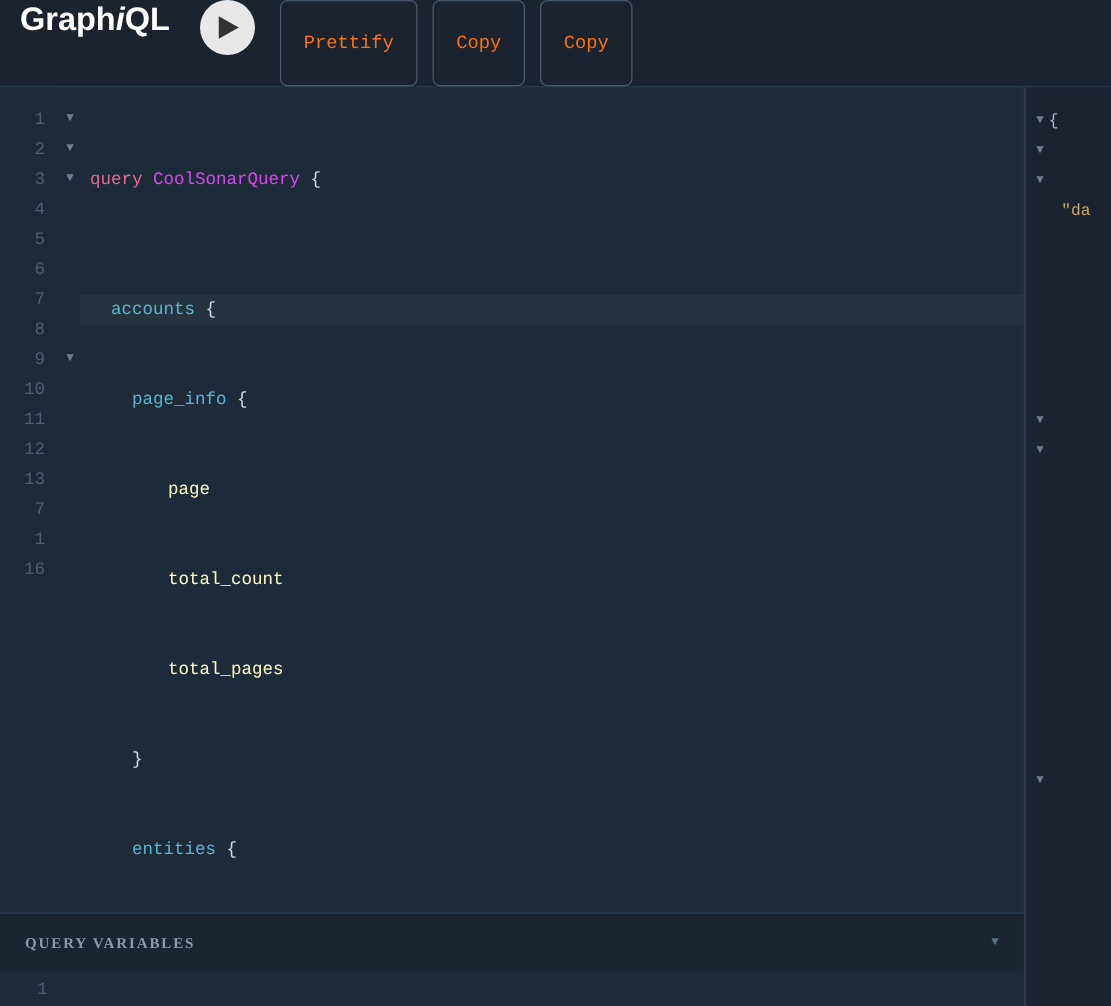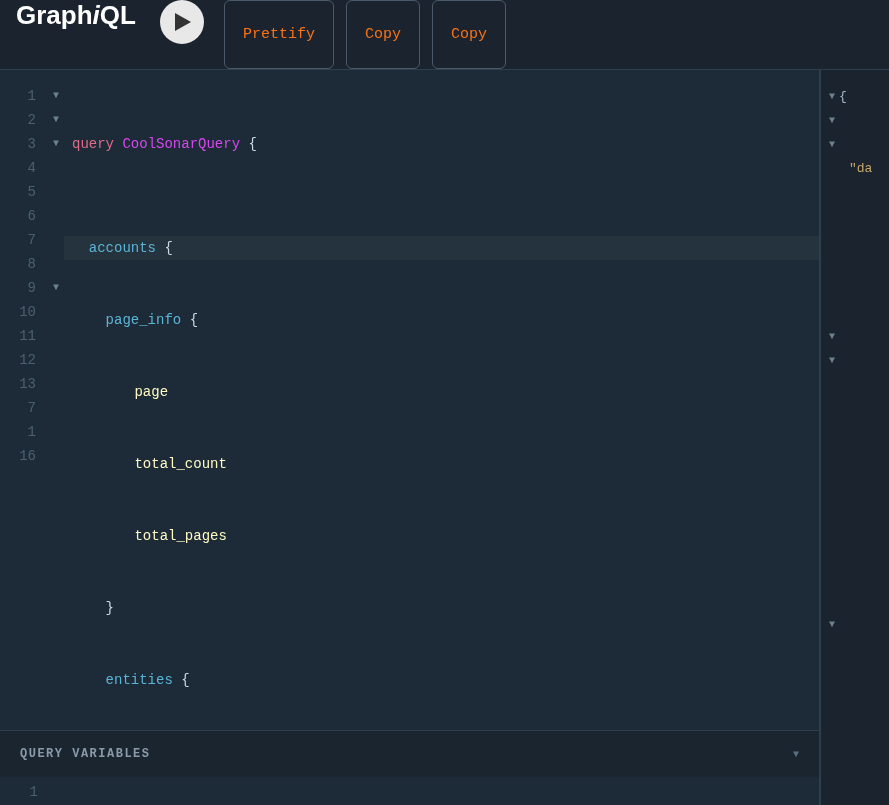--- a/index.html
+++ b/index.html
@@ -172,21 +172,21 @@
       display: flex;
       align-items: center;
       padding: 0 20px;
       height: 46px;
       cursor: pointer;
       user-select: none;
     }
 
     .qv-title {
       color: #8a9aaa;
-      font-family: Liberation Mono, monospace;
+      font-family: Liberation Serif, serif;
       font-size: 12px;
       letter-spacing: 1.5px;
       font-weight: 600;
     }
 
     .qv-toggle {
       margin-left: auto;
       color: #5a7080;
       font-size: 10px;
     }

